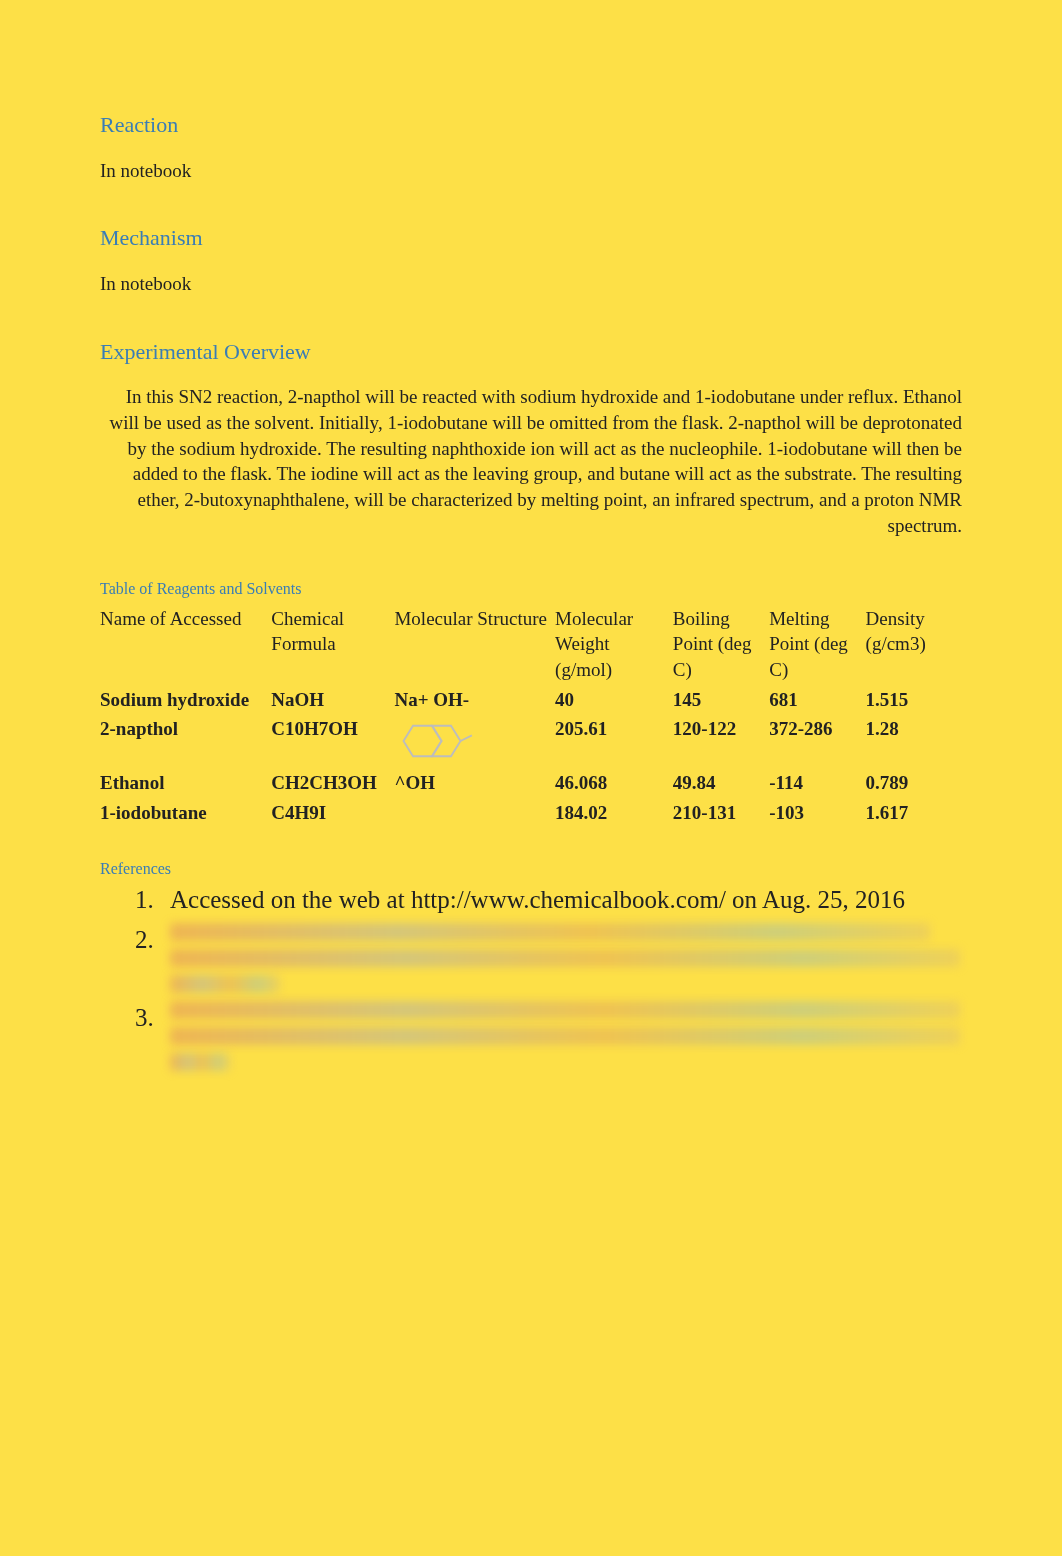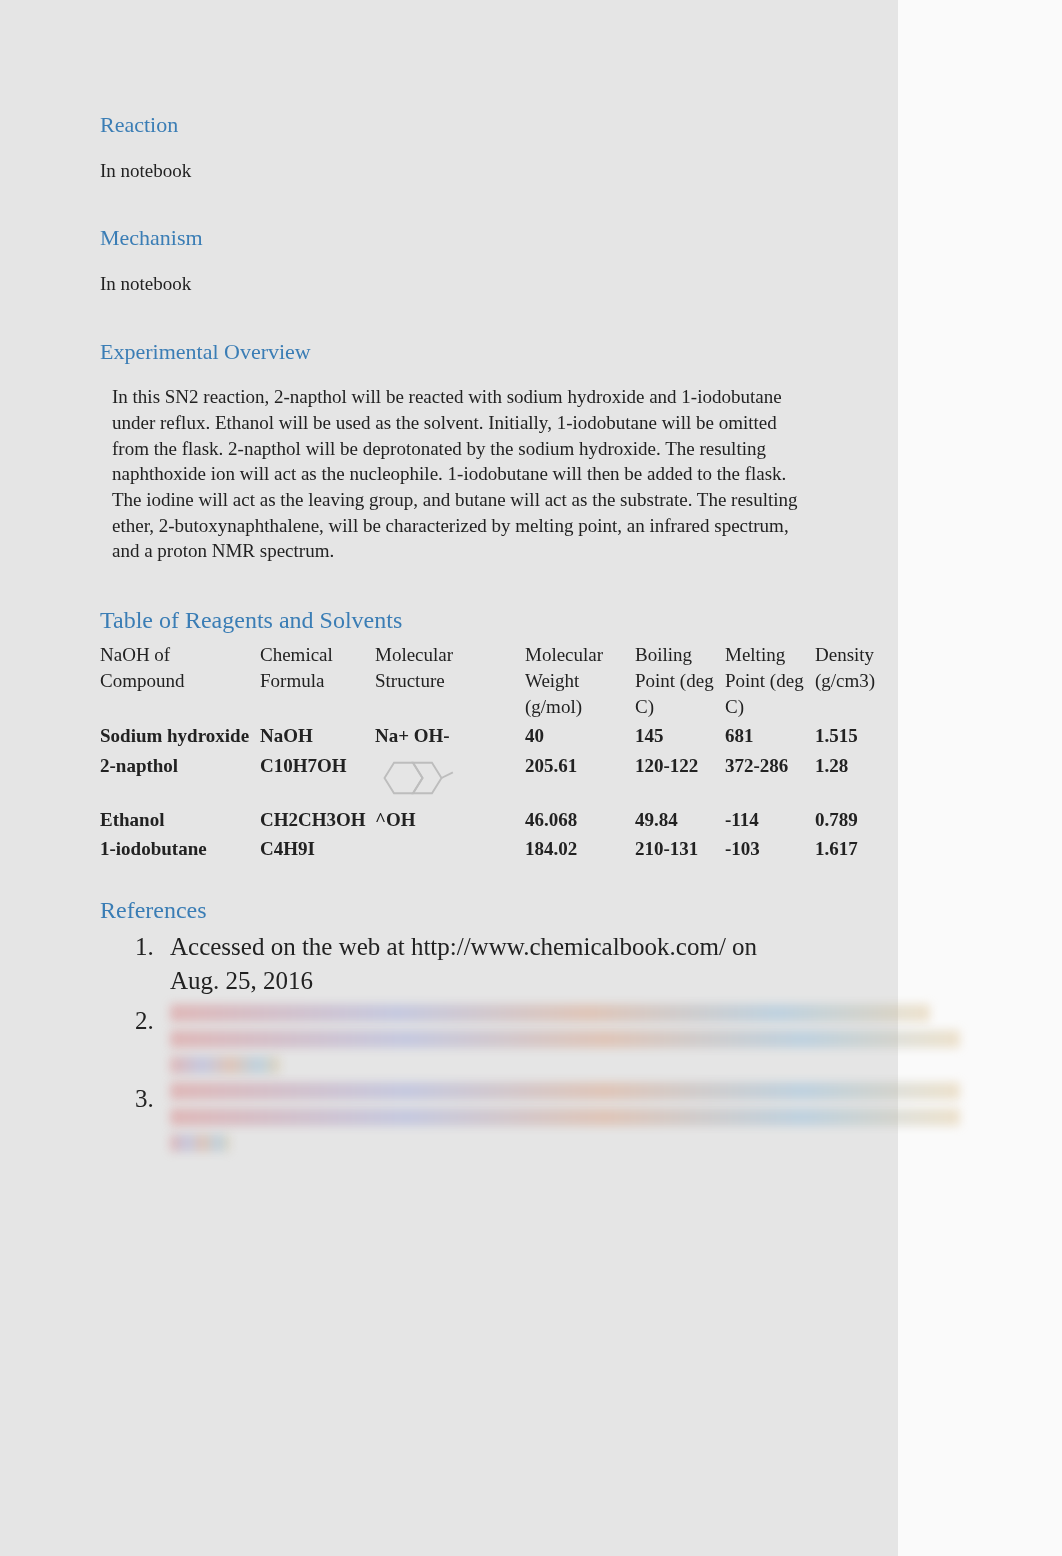--- a/index.html
+++ b/index.html
@@ -3,47 +3,48 @@
 <meta charset="utf-8">
 <style>
   body {
     margin: 0;
     padding: 0;
     background: #fafafa;
     font-family: "Times New Roman", Times, serif;
     width: 1062px;
   }
   .page {
-    background: #e5e5e5;
-    width: 898px;
+    background: #fde047;
+    width: 1062px;
     min-height: 1556px;
     padding: 110px 100px 0 100px;
     box-sizing: border-box;
     color: #222;
     font-size: 19px;
     line-height: 1.35;
   }
   .h2 {
     color: #3a7db5;
     font-size: 22px;
     margin: 0 0 18px 0;
     font-weight: normal;
   }
   .h3 {
     color: #3a7db5;
-    font-size: 24px;
+    font-size: 16px;
     margin: 0 0 4px 0;
     font-weight: normal;
   }
   .body-text {
     margin: 0 0 40px 0;
   }
   .para {
-    margin: 0 0 40px 12px;
+    margin: 0 0 40px 4px;
     line-height: 1.35;
+    text-align: right;
   }
   table.reagents {
     width: 100%;
     border-collapse: collapse;
     font-size: 19px;
     margin-bottom: 30px;
     table-layout: fixed;
   }
   table.reagents td, table.reagents th {
     text-align: left;
@@ -112,21 +113,21 @@
       <col class="col-name">
         <col class="col-formula">
         <col class="col-structure">
       <col class="col-mw">
         <col class="col-bp">
         <col class="col-mp">
         <col class="col-density">
     </colgroup>
     <thead>
       <tr>
-        <th>NaOH of Compound</th>
+        <th>Name of Accessed</th>
         <th>Chemical Formula</th>
         <th>Molecular Structure</th>
         <th>Molecular Weight (g/mol)</th>
         <th>Boiling Point (deg C)</th>
         <th>Melting Point (deg C)</th>
         <th>Density (g/cm3)</th>
       </tr>
     </thead>
     <tbody>
       <tr>

